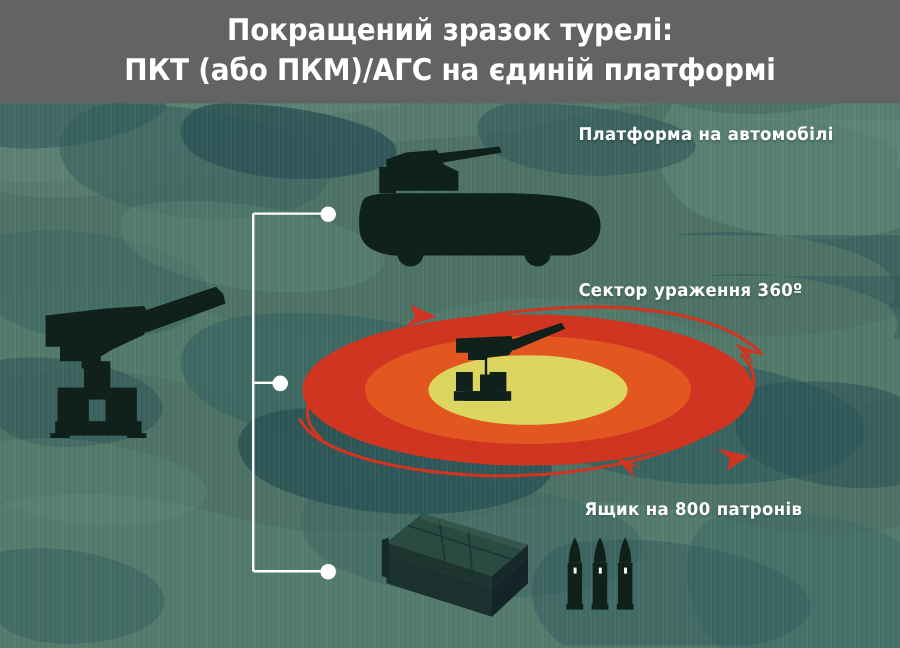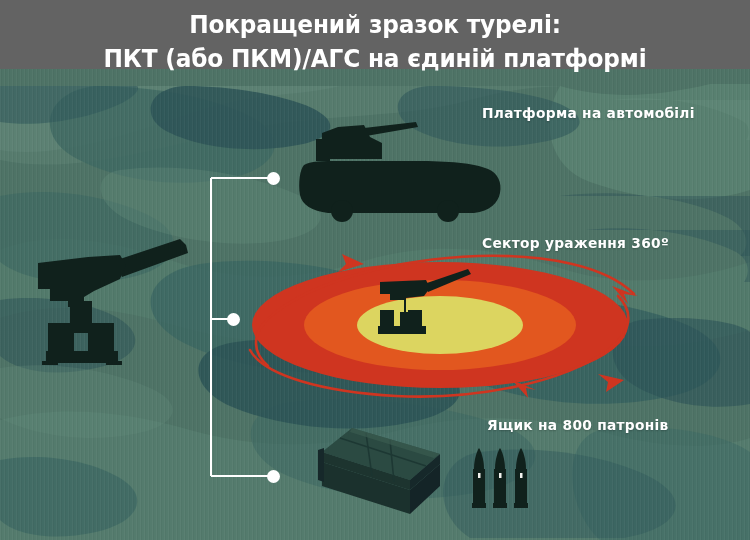--- a/index.html
+++ b/index.html
@@ -38,21 +38,21 @@
         rgba(255,255,255,0.0) 4px);
     pointer-events: none;
   }
 
   
   .header-bar {
     position: absolute;
     left: 0;
     top: 0;
     width: 750px;
-    height: 69px;
+    height: 86px;
     background: #636363;
     z-index: 20;
   }
   .header-title {
     position: absolute;
     left: 0;
     top: 8px;
     width: 750px;
     text-align: center;
     color: #ffffff;

